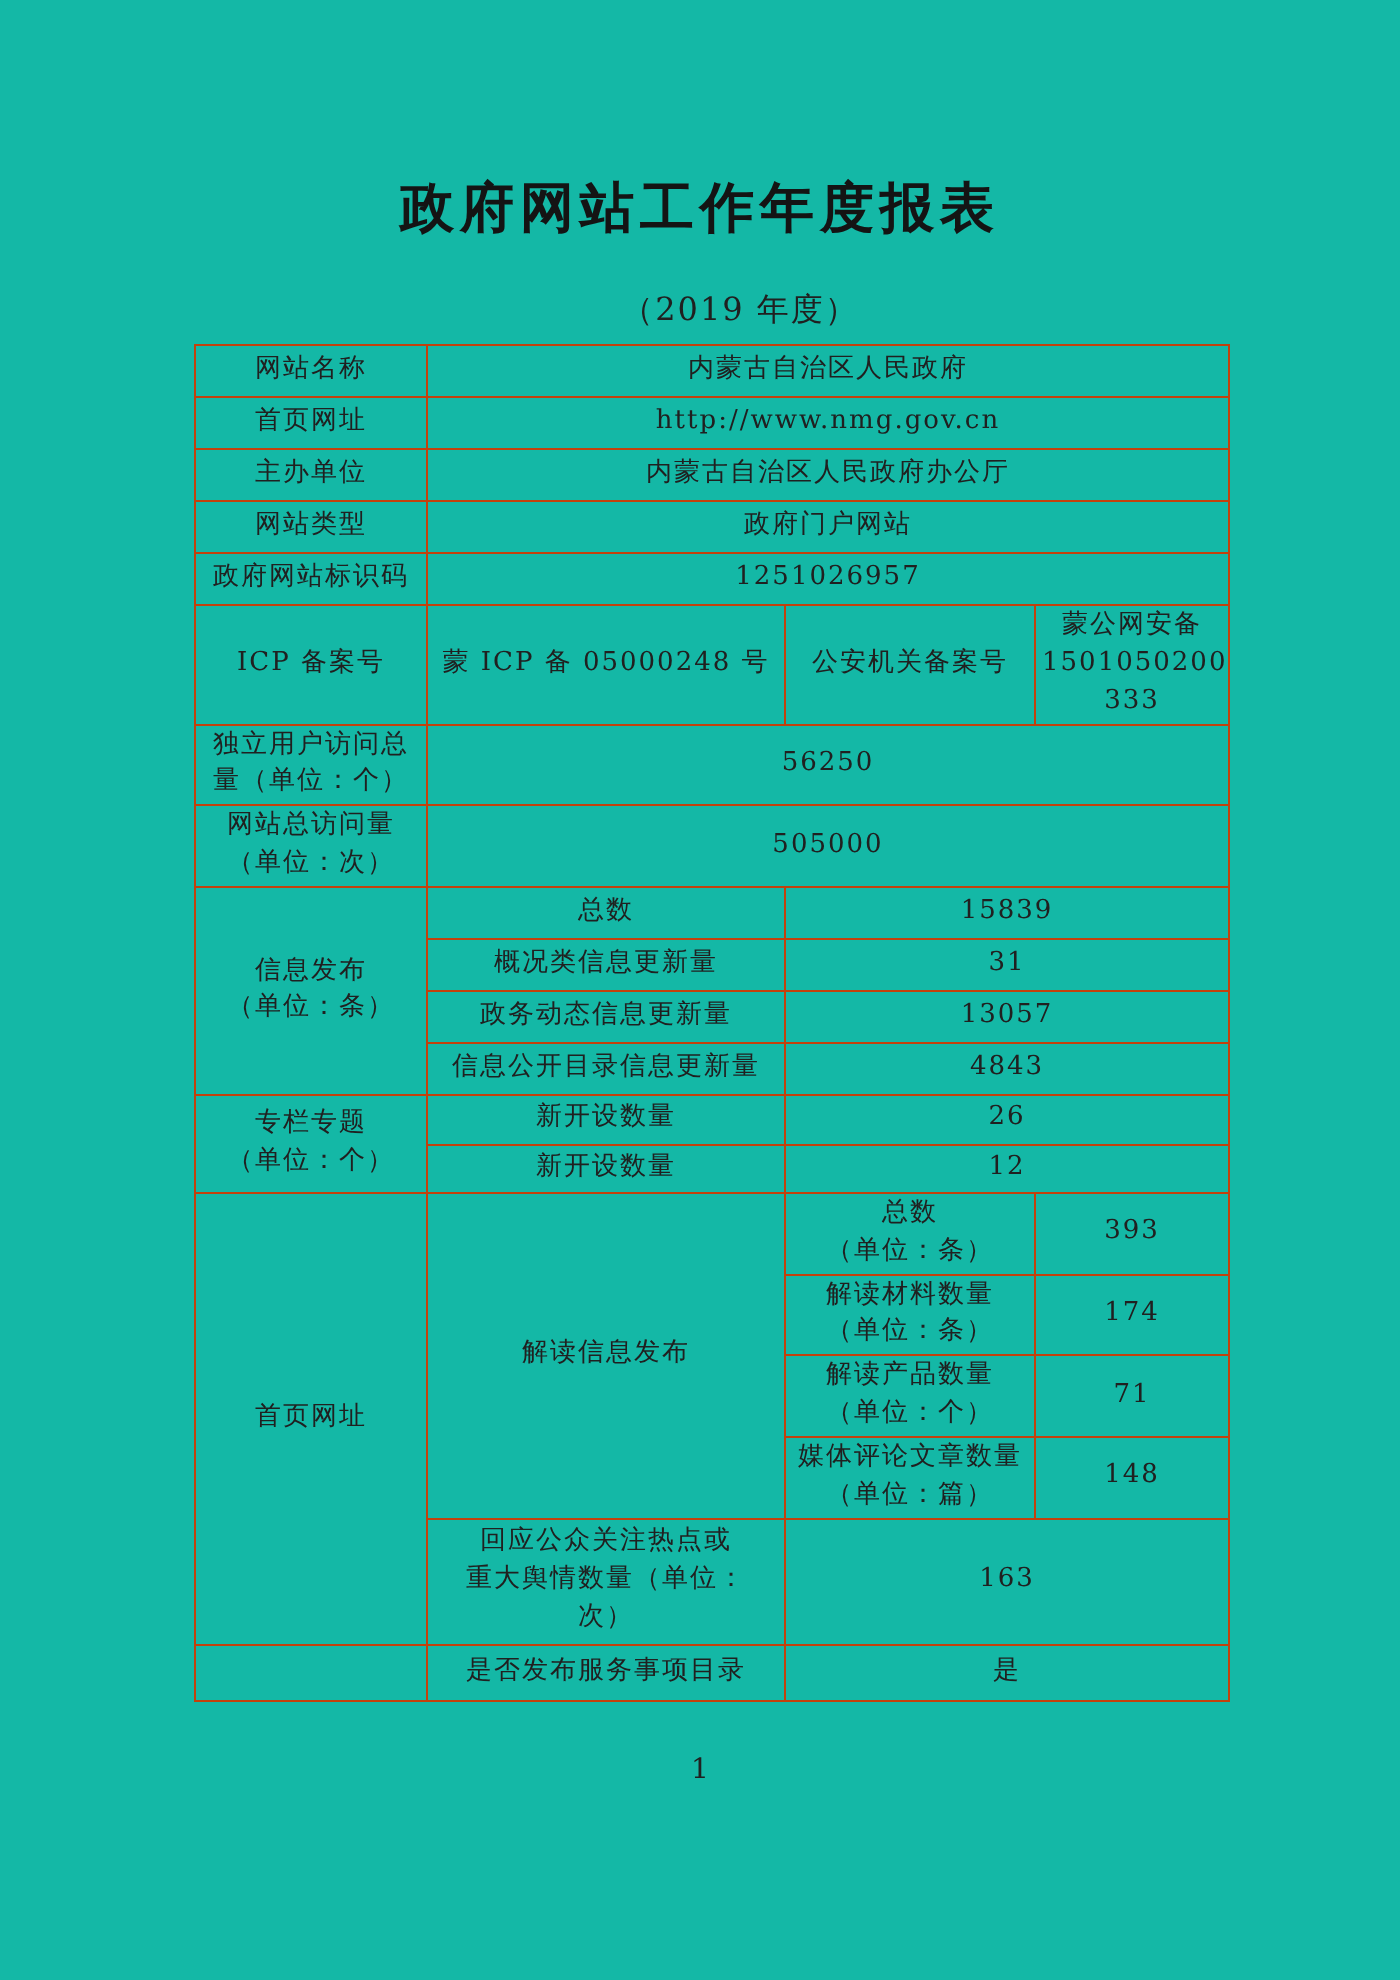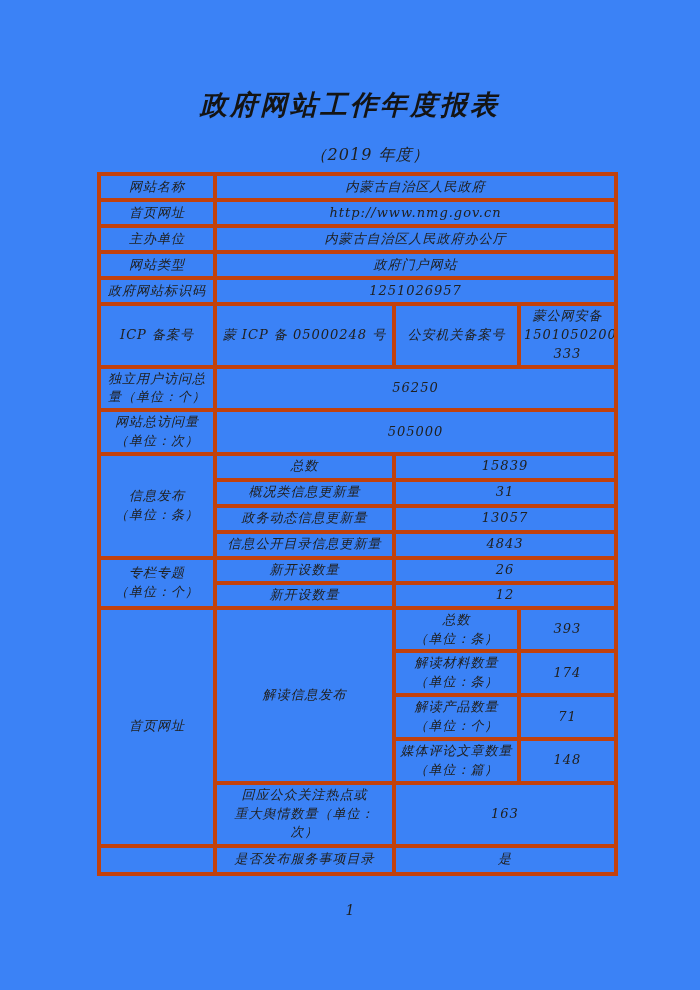--- a/index.html
+++ b/index.html
@@ -1,24 +1,23 @@
 <!DOCTYPE html>
 <html><head>
 <meta charset="utf-8">
 <style>
   * { box-sizing: border-box; }
   html, body { margin: 0; padding: 0; }
   body { background: #ffffff; width: 700px; font-family: "DejaVu Serif", "Liberation Serif", serif; }
   .page {
     position: relative;
     width: 700px; height: 990px;
-    background: #3b82f6;
+    background: #14b8a6;
     color: #202020;
     overflow: hidden;
-    font-style: italic;
   }
   .title {
     margin: 88px 0 0 0;
     text-align: center;
     font-family: "DejaVu Sans", "Liberation Sans", sans-serif;
     font-size: 27px;
     line-height: 34px;
     font-weight: 700;
     letter-spacing: 3px;
     color: #141414;
@@ -38,21 +37,21 @@
     font-weight: 700;
     letter-spacing: 1px;
   }
   table.report {
     margin: 7px 0 0 97px;
     width: 517px;
     border-collapse: collapse;
     table-layout: fixed;
   }
   table.report td {
-    border: 4px solid #c2410c;
+    border: 1px solid #c2410c;
     text-align: center;
     vertical-align: middle;
     font-size: 13px;
     line-height: 1.45;
     letter-spacing: 1px;
     padding: 1px 3px;
     white-space: pre-line;
     overflow: hidden;
   }
   td.tight { line-height: 1.3; letter-spacing: 0; font-size: 12.5px; }

